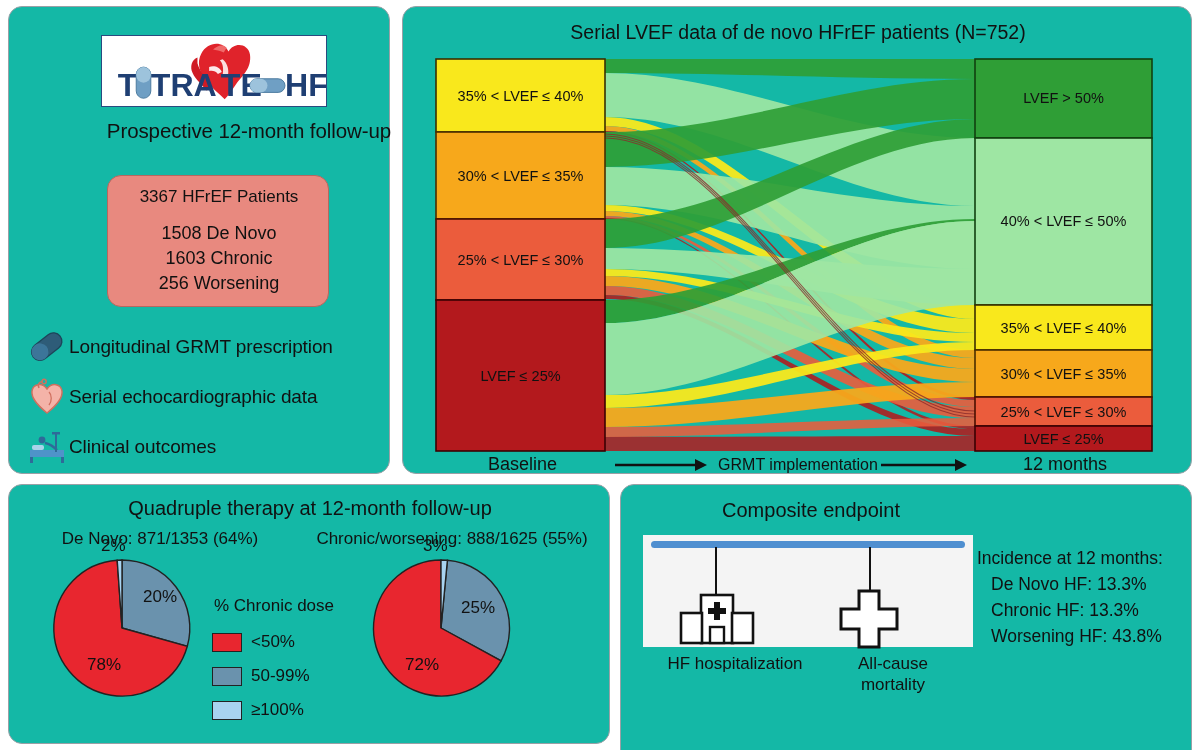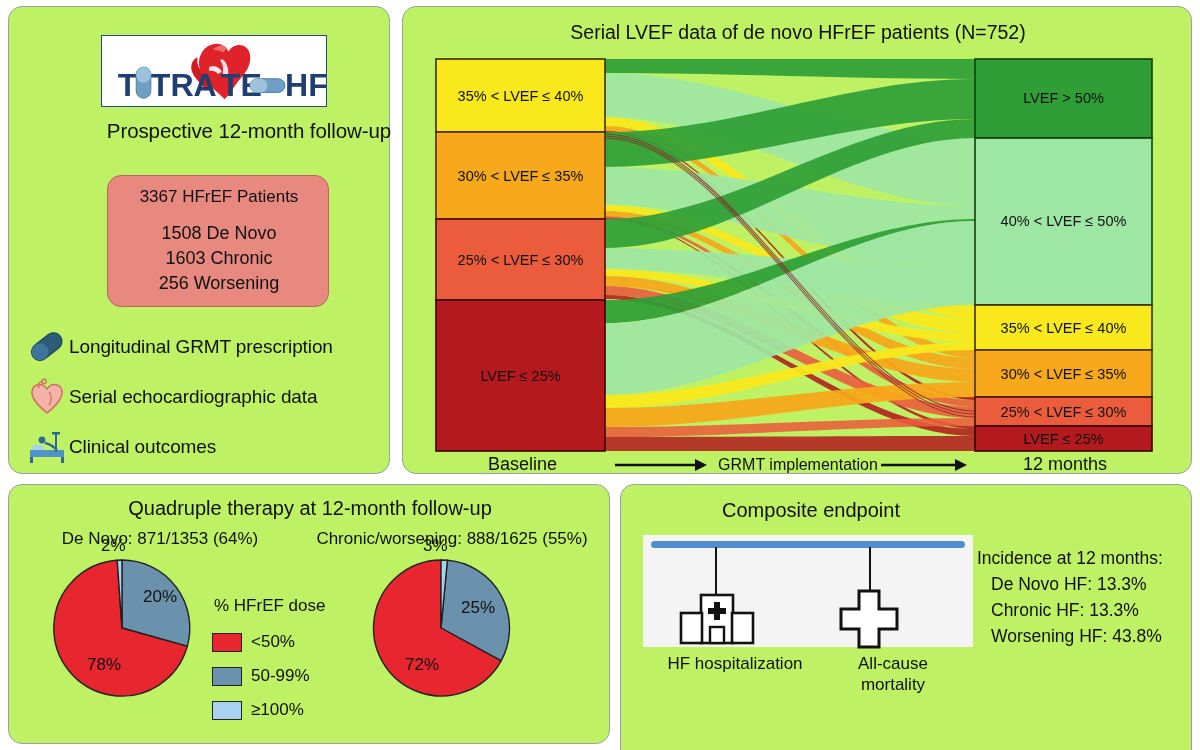--- a/index.html
+++ b/index.html
@@ -1,19 +1,19 @@
 <!DOCTYPE html>
 <html><head>
 <meta charset="utf-8">
 <style>
   html,body{margin:0;padding:0;background:#ffffff;}
   body{width:1200px;height:750px;font-family:"Liberation Sans",sans-serif;color:#111;overflow:hidden;}
   .page{position:relative;width:1200px;height:750px;}
 
-  .card{position:absolute;background:#bef264;border:1.6px solid #9aa0a6;border-radius:14px;box-sizing:border-box;}
+  .card{position:absolute;background:#14b8a6;border:1.6px solid #9aa0a6;border-radius:14px;box-sizing:border-box;}
 
   
   #panel-study{left:8px;top:6px;width:382px;height:468px;}
   .logo-box{position:absolute;left:92px;top:28px;width:226px;height:72px;border:1.6px solid #2a4a7f;box-sizing:border-box;background:#fff;}
   .logo-svg{display:block;width:100%;height:100%;}
   .study-sub{position:absolute;left:0;top:112px;width:382px;text-align:right;font-size:20.5px;color:#111;letter-spacing:-0.1px;}
   .pat-box{position:absolute;left:98px;top:168px;width:222px;height:132px;background:#e8897f;border:1.4px solid #b7675f;border-radius:14px;box-sizing:border-box;}
   .pat-title{position:absolute;left:0;top:11px;width:222px;text-align:center;font-size:17px;color:#111;}
   .pat-lines{position:absolute;left:0;top:45px;width:222px;text-align:center;font-size:18px;line-height:25px;color:#111;}
   .bullets{position:absolute;left:16px;top:318px;width:360px;}
@@ -260,21 +260,21 @@
         <path d="M432,143 L492.1,175.8 A68,68 0 1 1 432,75 Z" fill="#e8262f" stroke="#222" stroke-width="1.4"></path>
         <path d="M432,143 L432,75 A68,68 0 0 1 438.4,75.3 Z" fill="#a8d3f0" stroke="#222" stroke-width="1.4"></path>
         <text class="pielab" x="396" y="185">72%</text>
         <text class="pielab" x="452" y="128">25%</text>
         <text class="pielab" x="414" y="66">3%</text>
       </g>
     </svg>
   </div>
 
   <div class="legend">
-    <div class="leg-title">% HFrEF dose</div>
+    <div class="leg-title">% Chronic dose</div>
     <div class="leg-row">
       <span class="leg-sw" style="background:#e8262f"></span>
       <span class="leg-txt">&lt;50%</span>
     </div>
     <div class="leg-row">
       <span class="leg-sw" style="background:#6a92ad"></span>
       <span class="leg-txt">50-99%</span>
     </div>
     <div class="leg-row">
       <span class="leg-sw" style="background:#a8d3f0"></span>

